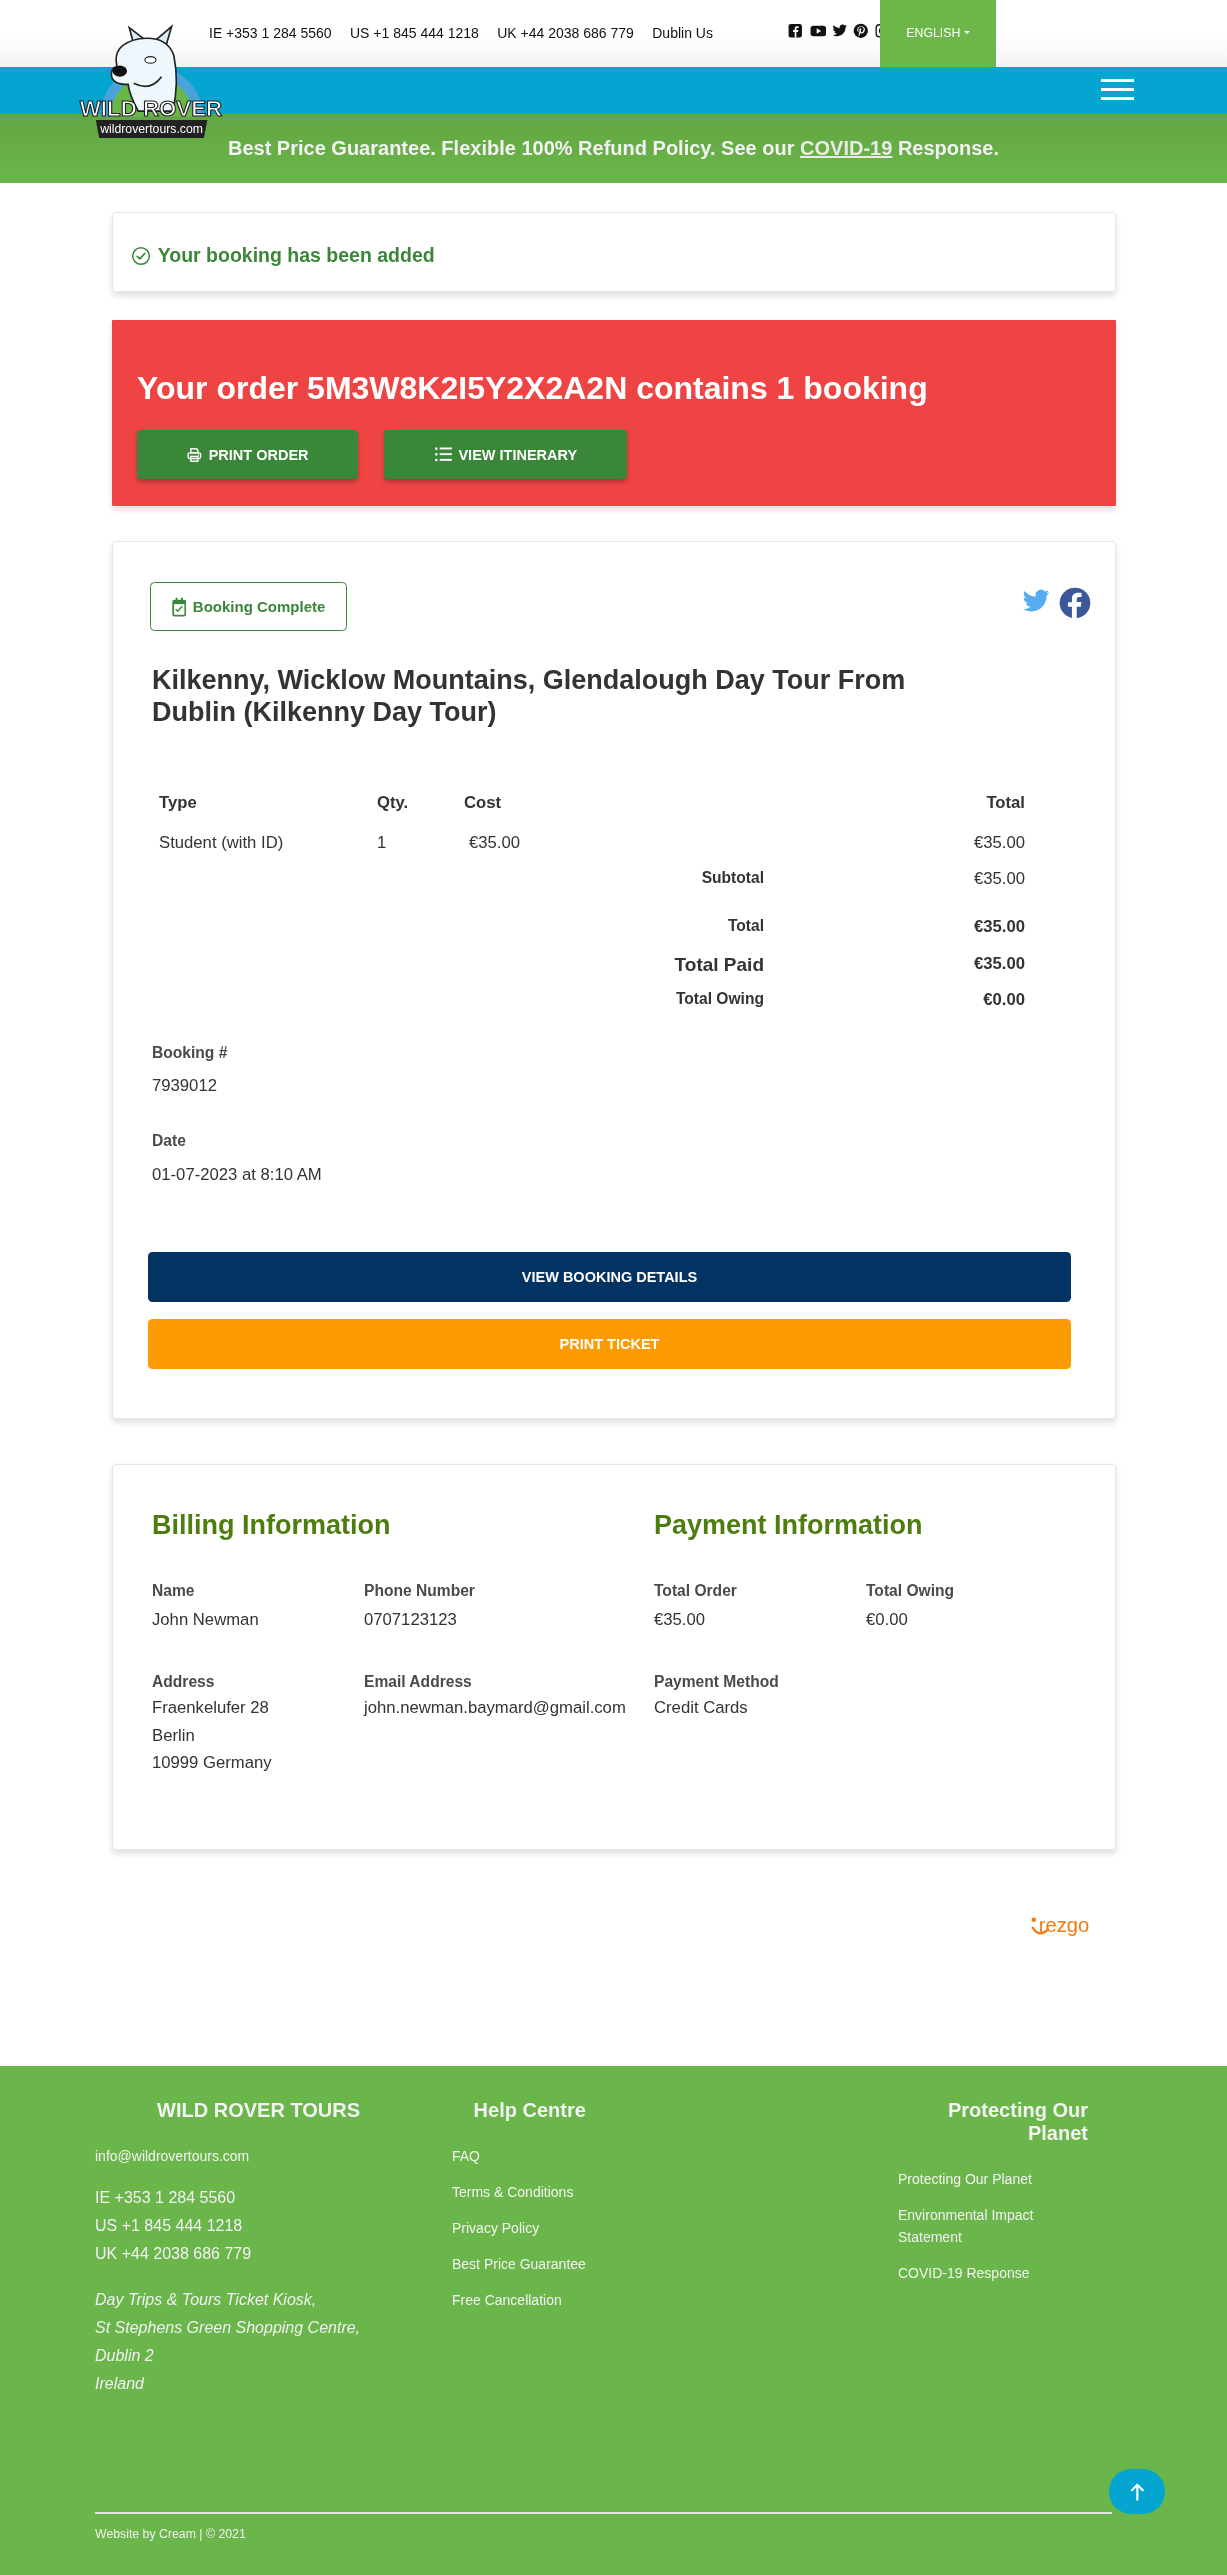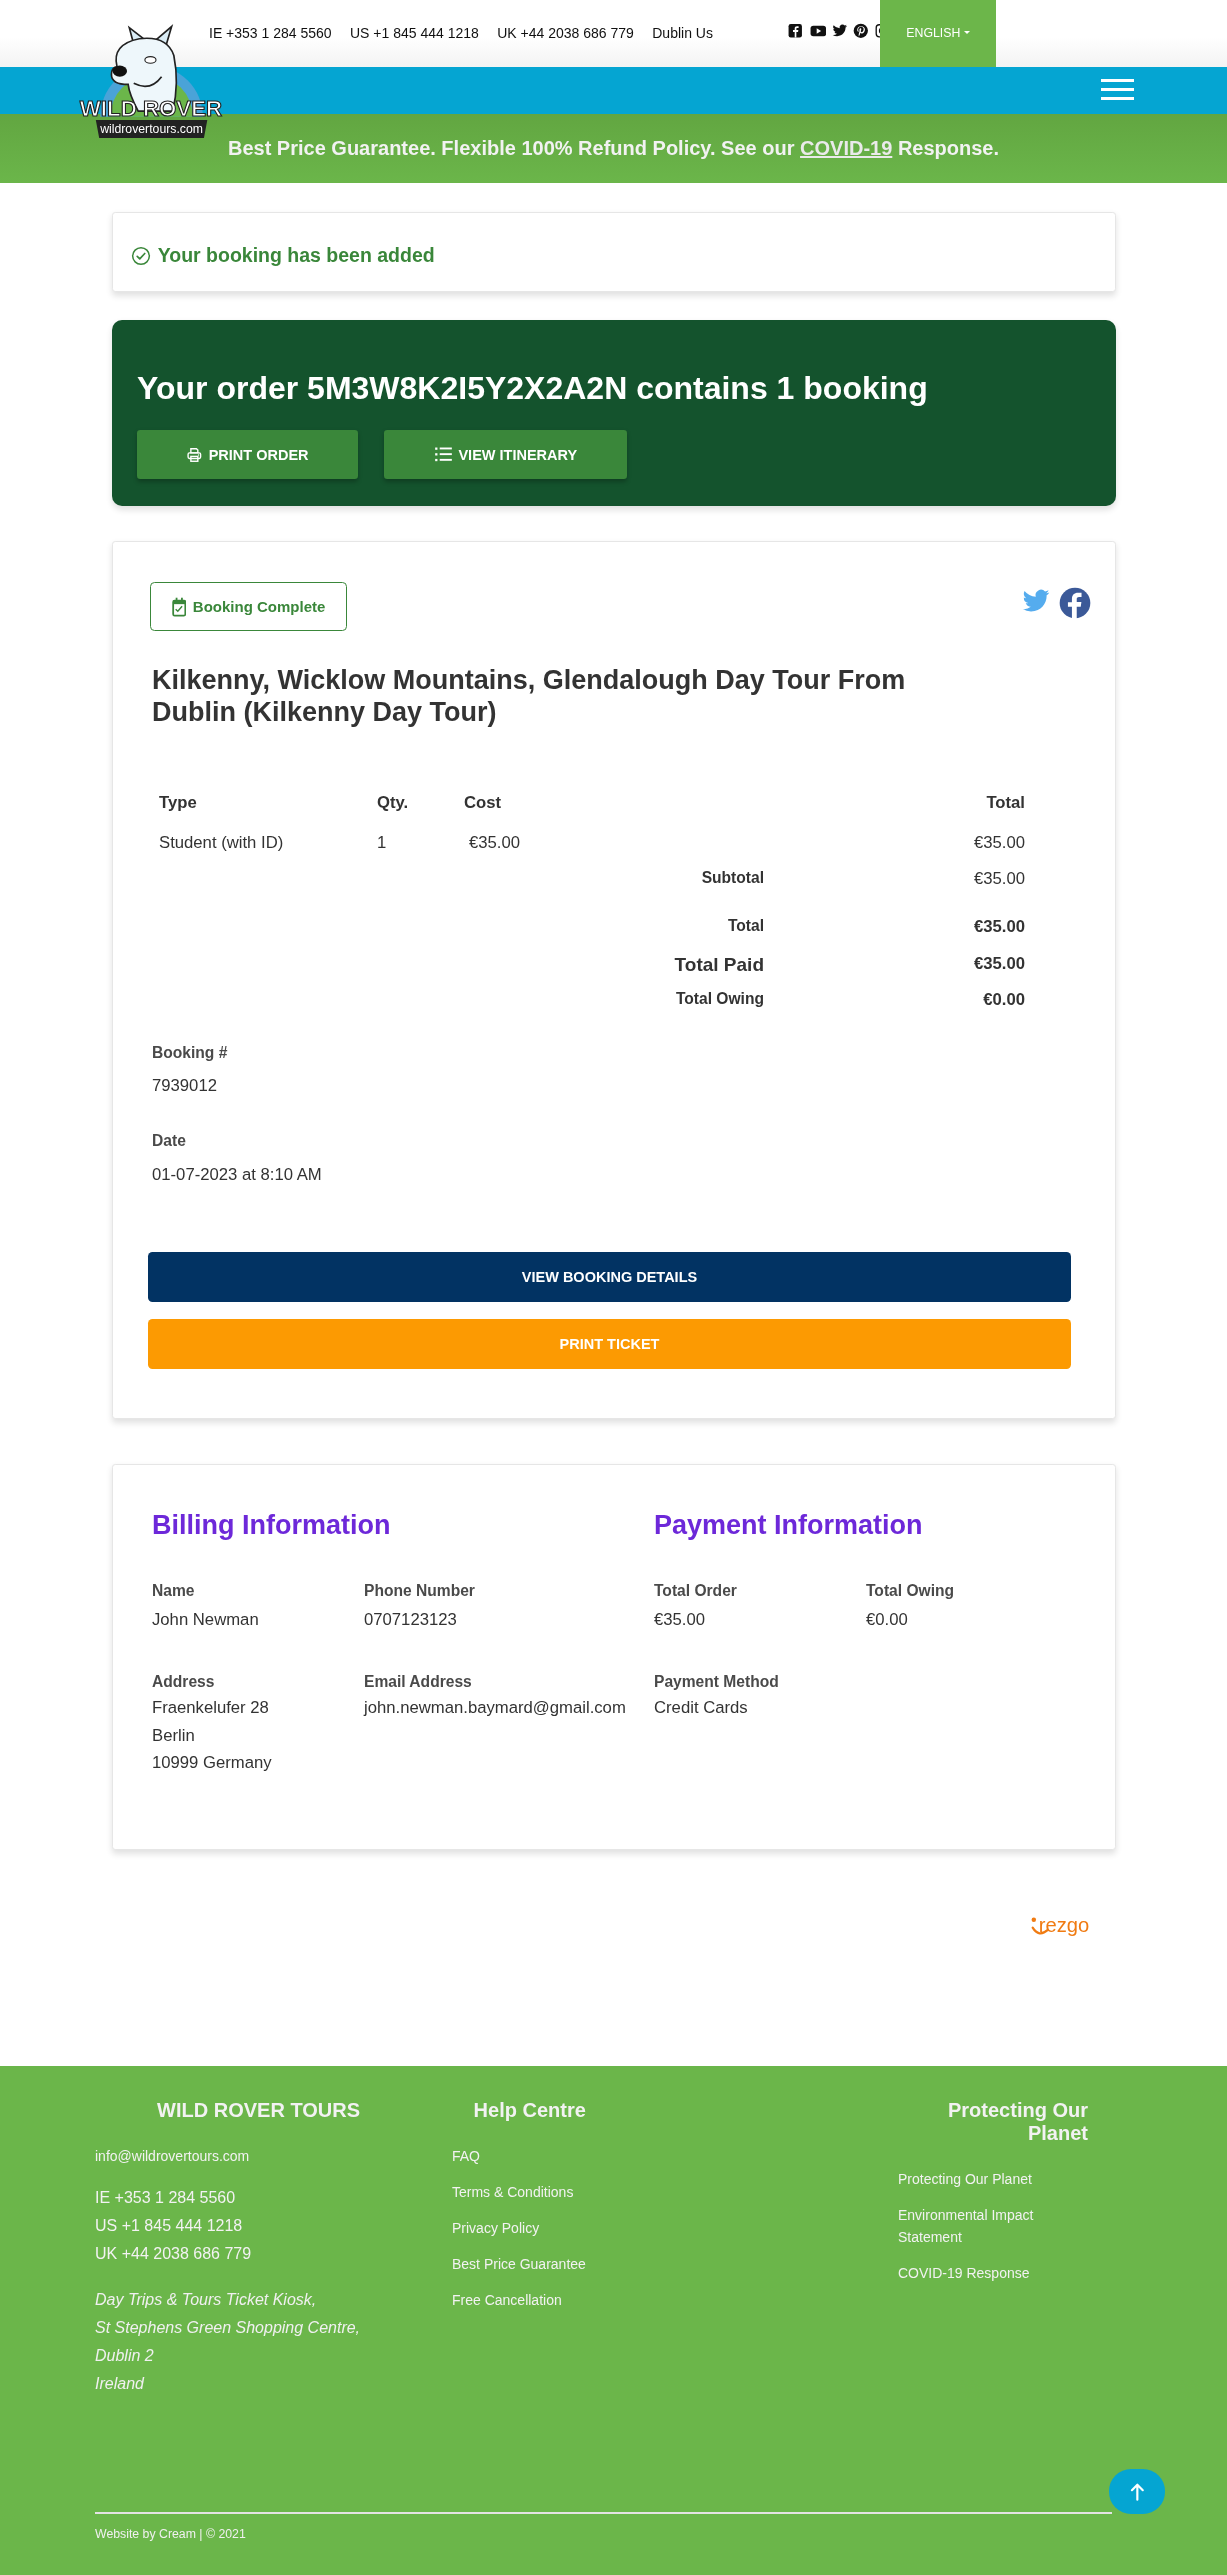--- a/index.html
+++ b/index.html
@@ -25,21 +25,21 @@
     color: #f2f2f2; font-size: 20px; font-weight: bold; }
   .promo a { color: #eaeaea; text-decoration: underline; margin: 0 5.6px; }
   .logo { position: absolute; left: 78px; top: 22px; width: 146px; height: 116px; }
 
   
   .card { position: absolute; left: 112px; width: 1004px; background: #fff; border: 0.6px solid #e6e6e6; border-radius: 3.3px;
     box-shadow: 0 3.3px 6.7px rgba(0,0,0,0.12); }
   .alert { top: 212px; height: 80px; }
   .alert .msg { position: absolute; left: 18px; top: 31px; display: flex; align-items: center; gap: 6.7px;
     color: #3a873a; font-size: 19.5px; font-weight: bold; }
-  .order { top: 320px; height: 186px; background: #14532d; border: none; border-radius: 10px; }
+  .order { top: 320px; height: 186px; background: #ef4444; border: none; border-radius: 1px; }
   .order h1 { position: absolute; left: 25px; top: 50px; font-size: 32px; color: #fff; font-weight: bold; white-space: nowrap; }
   .btn-green { position: absolute; top: 110px; height: 49px; background: #3a873a; color: #fff; border-radius: 3.3px;
     font-size: 14.5px; font-weight: bold; display: flex; align-items: center; justify-content: center; gap: 5.6px;
     box-shadow: 0 2.2px 4.5px rgba(0,0,0,0.25); cursor: pointer; }
   .btn-print-order { left: 25px; width: 221px; }
   .btn-itinerary { left: 272px; width: 243px; }
 
   .booking { top: 541px; height: 878px; }
   .badge { position: absolute; left: 37px; top: 40px; width: 197px; height: 49px; border: 1.1px solid #3a873a; border-radius: 4.5px;
     color: #3a873a; font-size: 15px; font-weight: bold; display: flex; align-items: center; justify-content: center; gap: 6.7px; }
@@ -49,21 +49,21 @@
   .tbl .cell { position: absolute; white-space: nowrap; }
   .bold { font-weight: bold; }
   .lbl { position: absolute; left: 39px; font-size: 15.6px; font-weight: bold; color: #4a4a4a; }
   .val { position: absolute; left: 39px; font-size: 16.7px; color: #333; }
   .btn-wide { position: absolute; left: 35px; width: 923px; height: 50px; border-radius: 4.5px; color: #fff;
     font-size: 14.5px; font-weight: bold; display: flex; align-items: center; justify-content: center; cursor: pointer; }
   .btn-navy { top: 710px; background: #023363; }
   .btn-orange { top: 777px; background: #fc9a02; }
 
   .billing { top: 1464px; height: 386px; }
-  .billing h2 { position: absolute; top: 45px; font-size: 27px; font-weight: bold; color: #6d28d9; }
+  .billing h2 { position: absolute; top: 45px; font-size: 27px; font-weight: bold; color: #4d7c0f; }
   .billing .flbl { position: absolute; font-size: 15.6px; font-weight: bold; color: #4a4a4a; }
   .billing .fval { position: absolute; font-size: 16.7px; color: #333; line-height: 28px; }
 
   .rezgo { position: absolute; left: 1031px; top: 1913px; width: 74px; height: 26px; }
 
   
   .footer { position: absolute; left: 0; top: 2066px; width: 1227px; height: 510px; background: #6bb64a; color: #f0f0f0; }
   .fcol { position: absolute; top: 33px; }
   .fcol h3 { font-size: 20px; font-weight: bold; margin-bottom: 23.4px; color: #f2f2f2; text-align: right; }
   .fcol .item { font-size: 14px; line-height: 22px; margin-bottom: 14px; color: #f2f2f2; }

